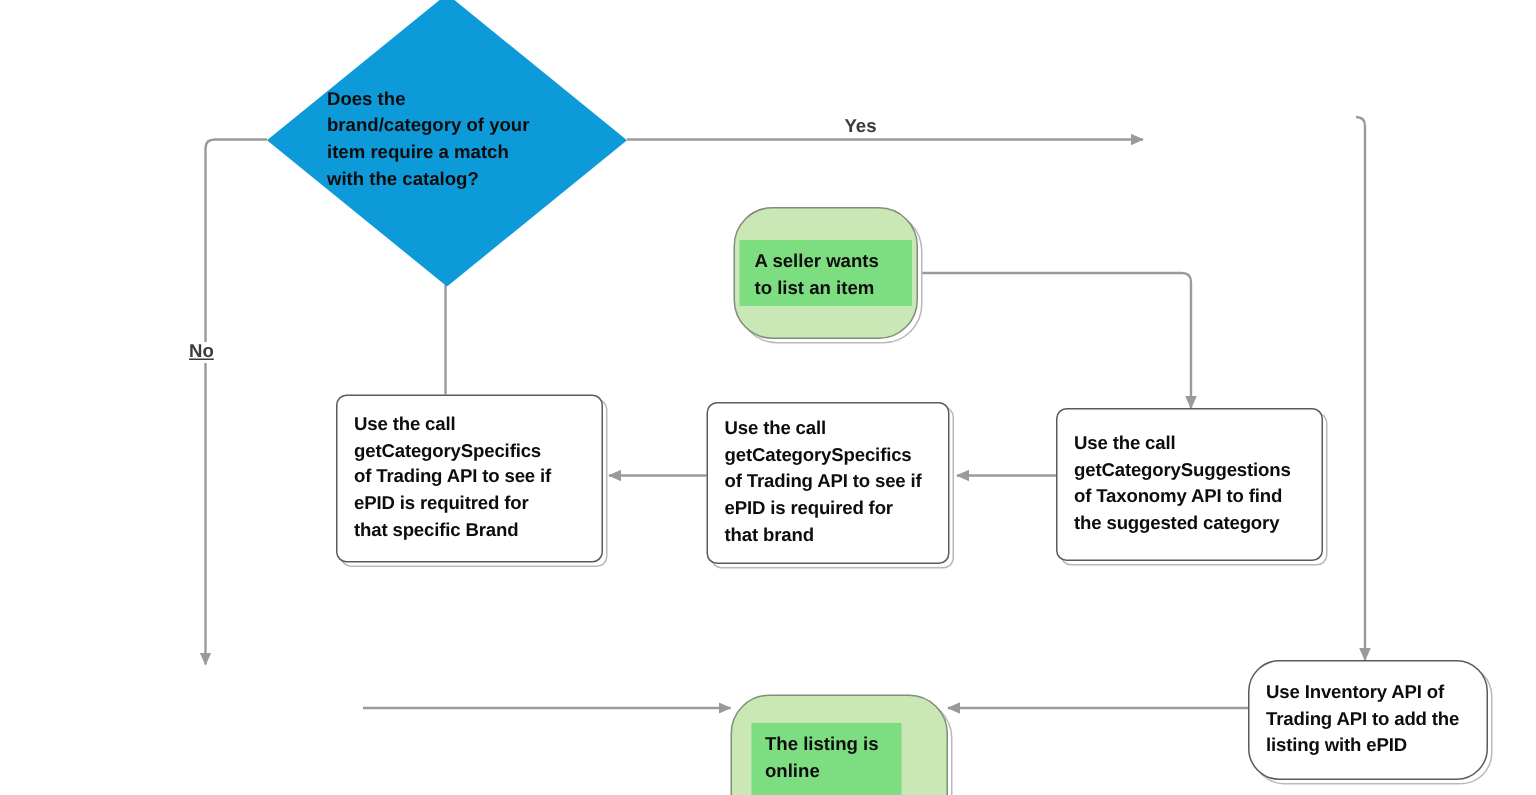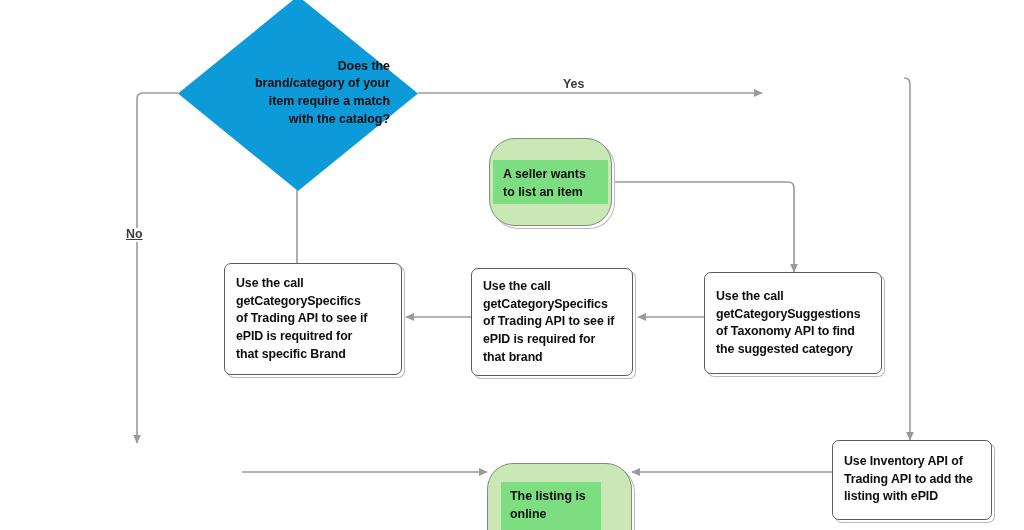--- a/index.html
+++ b/index.html
@@ -39,24 +39,24 @@
   .diamond{
     width:240px;height:195px;
   }
   .diamond .shape{
     position:absolute;inset:0;
     background:#0d9ad8;
     clip-path:polygon(50% 0, 100% 50%, 50% 100%, 0 50%);
   }
   .diamond .txt{
     position:absolute;
-    left:56px;width:156px;top:50%;
+    left:40px;width:156px;top:50%;
     transform:translateY(-50%);
     font-size:12.4px;font-weight:bold;color:#0d0d0d;
-    line-height:1.45;white-space:pre-line;text-align:right;
+    line-height:1.45;white-space:pre-line;
   }
 
   
   .term{}
   .term .outer{
     position:absolute;inset:0;
     background:#c9e8b6;
     border:1.2px solid #7f8f7a;
     border-radius:26px;
     box-sizing:border-box;
@@ -147,21 +147,21 @@
   </div>
 
   <div class="node proc" style="left:704px;top:272px;width:178px;height:102px;">
     <div class="txt">Use the call
 getCategorySuggestions
 of Taxonomy API to find
 the suggested category</div>
   </div>
 
 
-  <div class="node proc" style="left:832px;top:440px;width:160px;height:80px;">
+  <div class="node proc" style="left:832px;top:440px;width:160px;height:80px;border-radius:21px;">
     <div class="txt">Use Inventory API of
 Trading API to add the
 listing with ePID</div>
   </div>
 
   <div class="node term" style="left:487px;top:430px;width:145px;height:95px;margin-top:33px;">
     <div class="outer"></div>
     <div class="band" style="left:14px;top:19px;width:100px;height:48px;"></div>
     <div class="txt" style="left:23px;top:25px;width:95px;">The listing is
 online</div>

